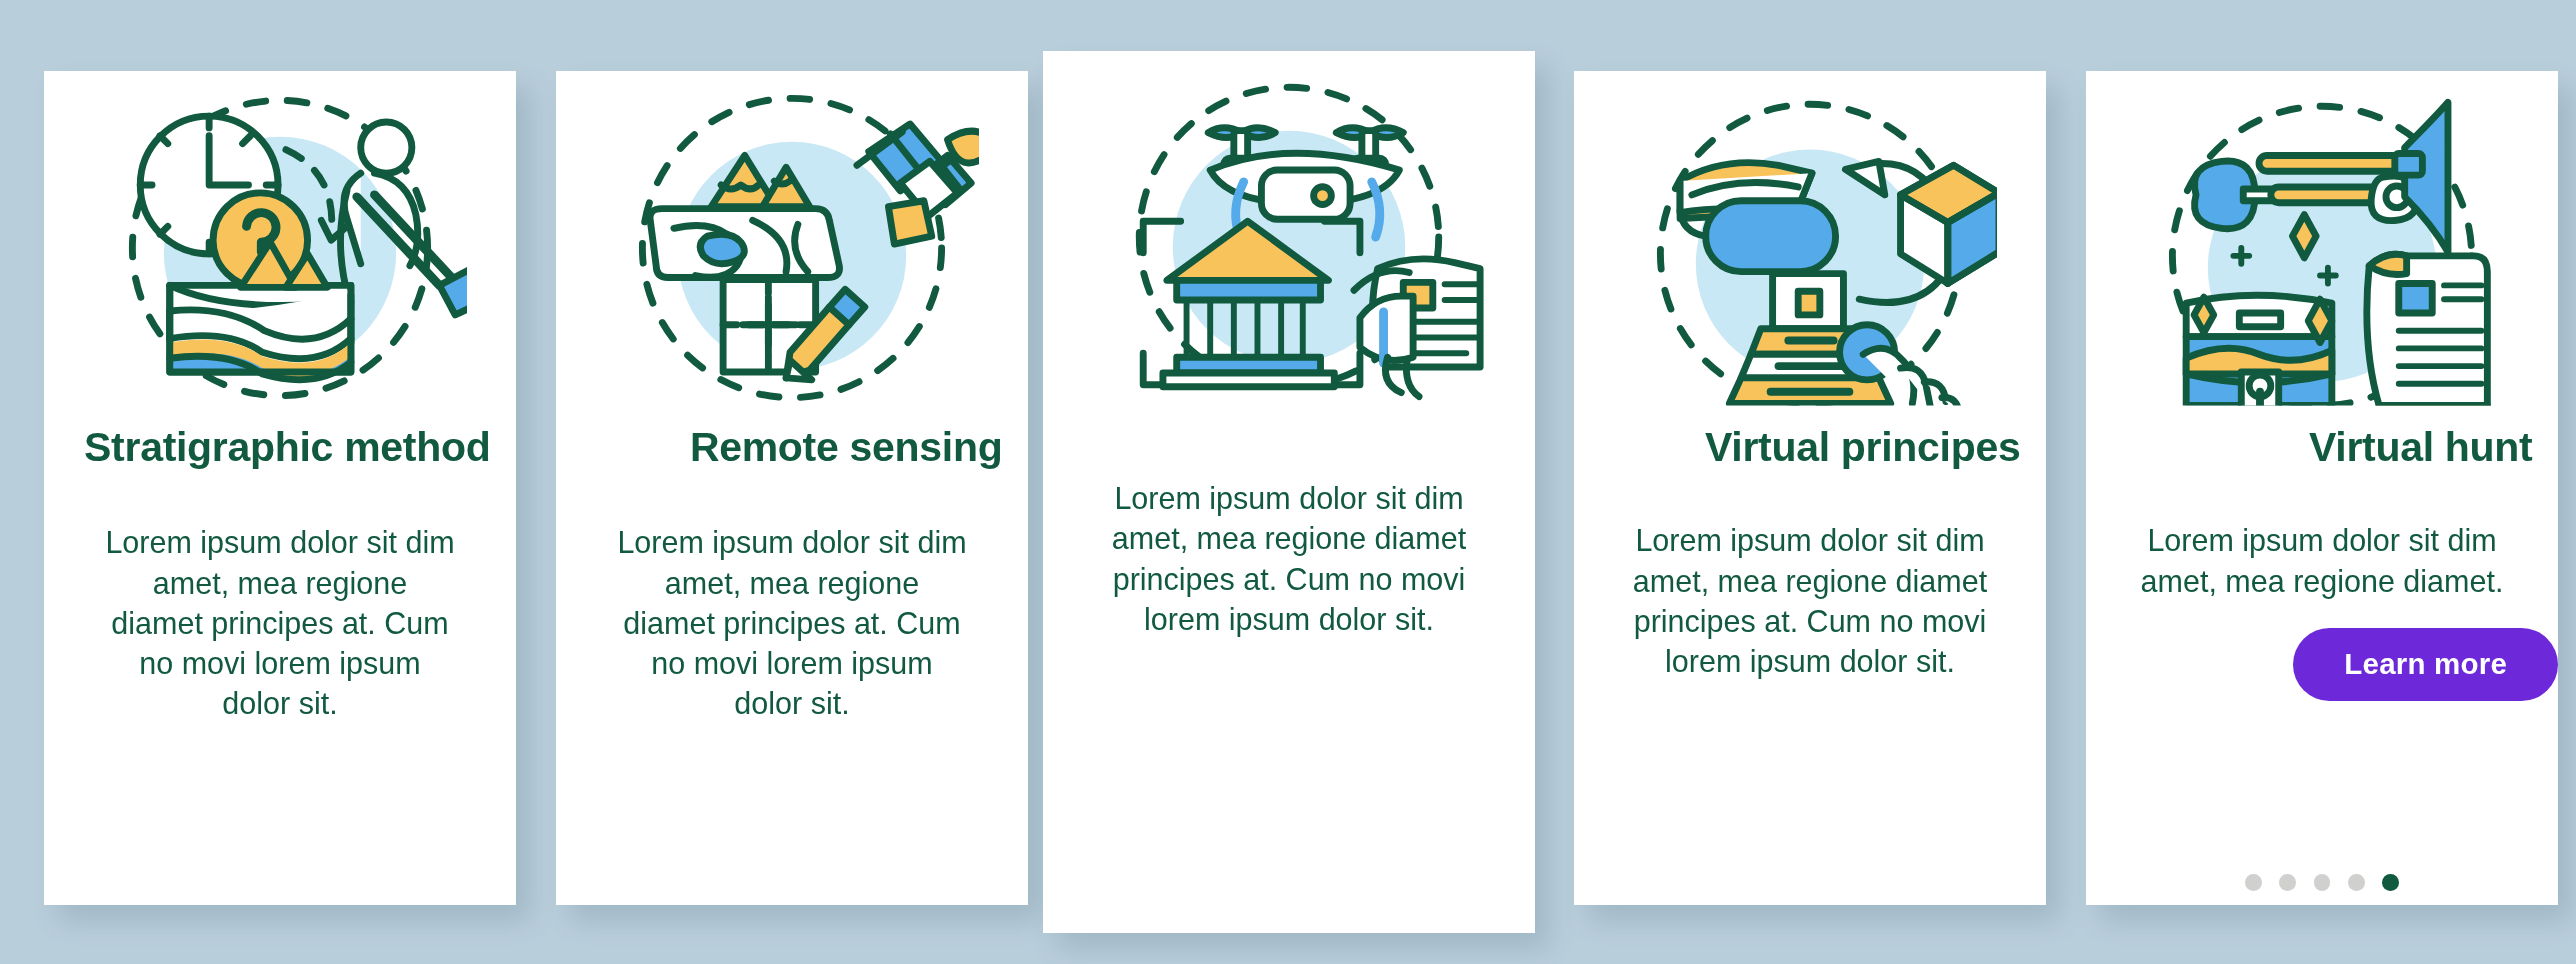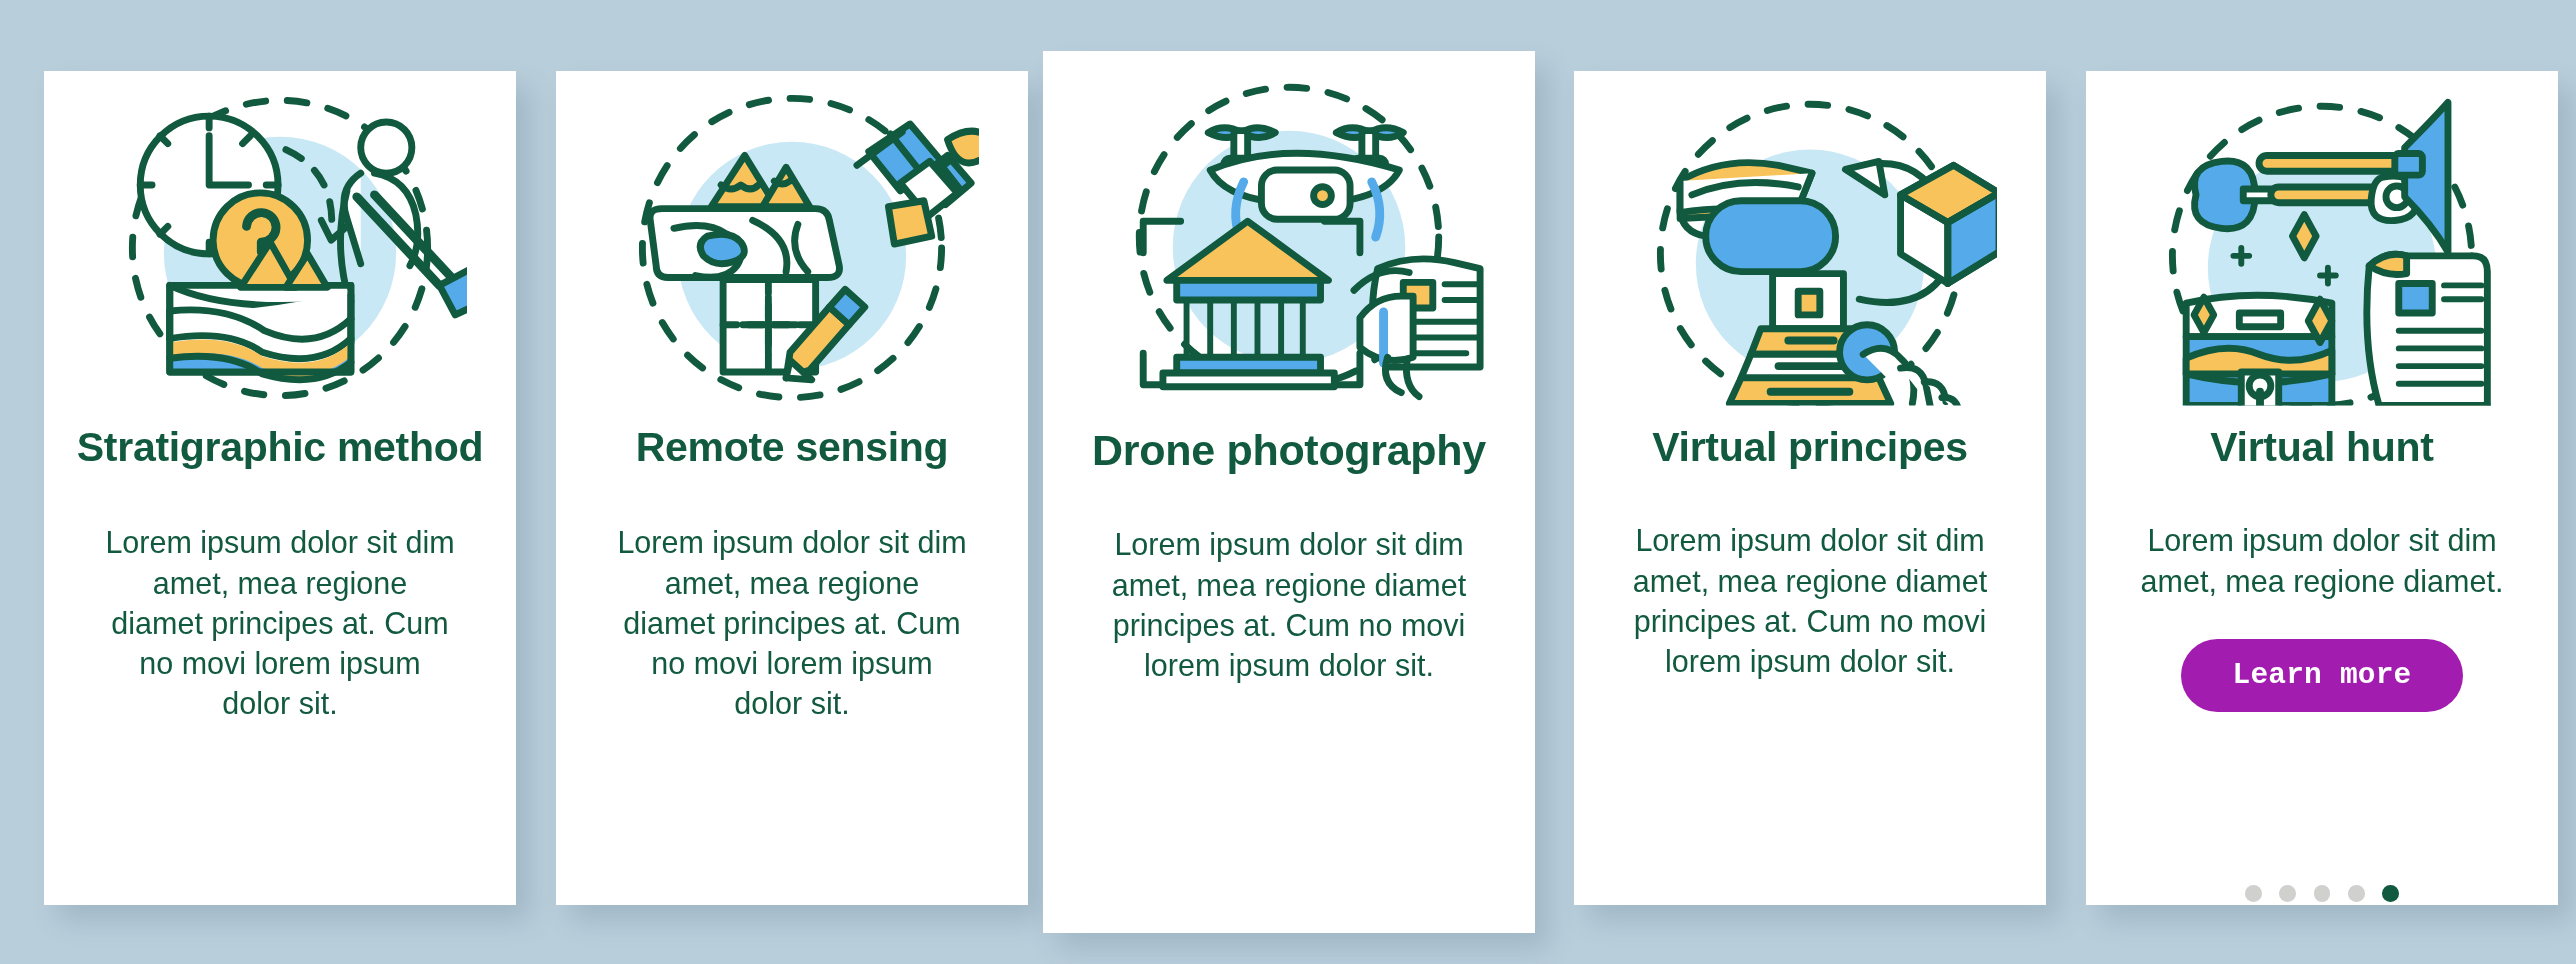--- a/index.html
+++ b/index.html
@@ -14,21 +14,21 @@
   .card{
     position:absolute;
     background:#ffffff;
     box-shadow: 13.8px 15.7px 25.6px rgba(60,90,110,0.20);
     display:flex;
     flex-direction:column;
     align-items:center;
     box-sizing:border-box;
   }
   
-  .card.short{ top:71px; width:472px; height:834px; }
+  .card.short{ top:71px; width:472px; height:834px;align-items:flex-end; }
   .card.tall { top:51px; width:492px; height:882px; }
 
   .c1{ left:44px;  }
   .c2{ left:556px; }
   .c3{ left:1043px;}
   .c4{ left:1574px;}
   .c5{ left:2086px;}
 
   .illus{
     position:relative;
@@ -58,28 +58,28 @@
     text-align:center;
     margin:8px;
     padding:0 45px;
   }
   .c1 .body, .c2 .body{padding:0 51px;}
 
   .spacer-a{height:45px;}
   .spacer-b{height:43px;}
 
   .cta{
-    margin-top:30px;
-    background:#a21caf;
+    margin-top:19px;
+    background:#6d28d9;
     color:#ffffff;
     border:none;
     border-radius:39px;
     font-size:29.5px;
     font-weight:bold;
-    font-family:Liberation Mono, monospace;
+    font-family:Liberation Sans, sans-serif;
     padding:19.7px 51px;
     cursor:pointer;
     letter-spacing:0.2px;
   }
 
   .dots{
     position:absolute;
     left:0;right:0;
     display:flex;
     justify-content:center;
@@ -211,21 +211,20 @@
           <rect x="316" y="214" width="30" height="26" fill="#f9c35b"></rect>
           <path d="M358 216 L394 216 M358 232 L394 232 M316 254 L394 254 M316 270 L394 270 M316 286 L380 286" stroke-width="6"></path>
           <path d="M266 222 q26 -26 56 -18"></path>
           <path d="M272 250 q16 -22 42 -22 l12 0 L326 290 q-30 10 -54 -10 z" fill="#ffffff"></path>
           <path d="M296 244 l0 52" stroke="#55aaea" stroke-width="9"></path>
           <path d="M300 290 q-8 26 14 36"></path>
           <path d="M320 292 q-4 26 12 38"></path>
         </g>
       </svg>
     </div>
-    <h2 class="title">Drone photography</h2>
     <div class="spacer-b"></div>
     <p class="body">Lorem ipsum dolor sit dim amet, mea regione diamet principes at. Cum no movi lorem ipsum dolor sit.</p>
     <div class="lower">
       
     </div>
   </div>
 
   <div class="card short c4">
     <div class="illus">
       <svg width="374" height="315" viewBox="0 0 380 320">

